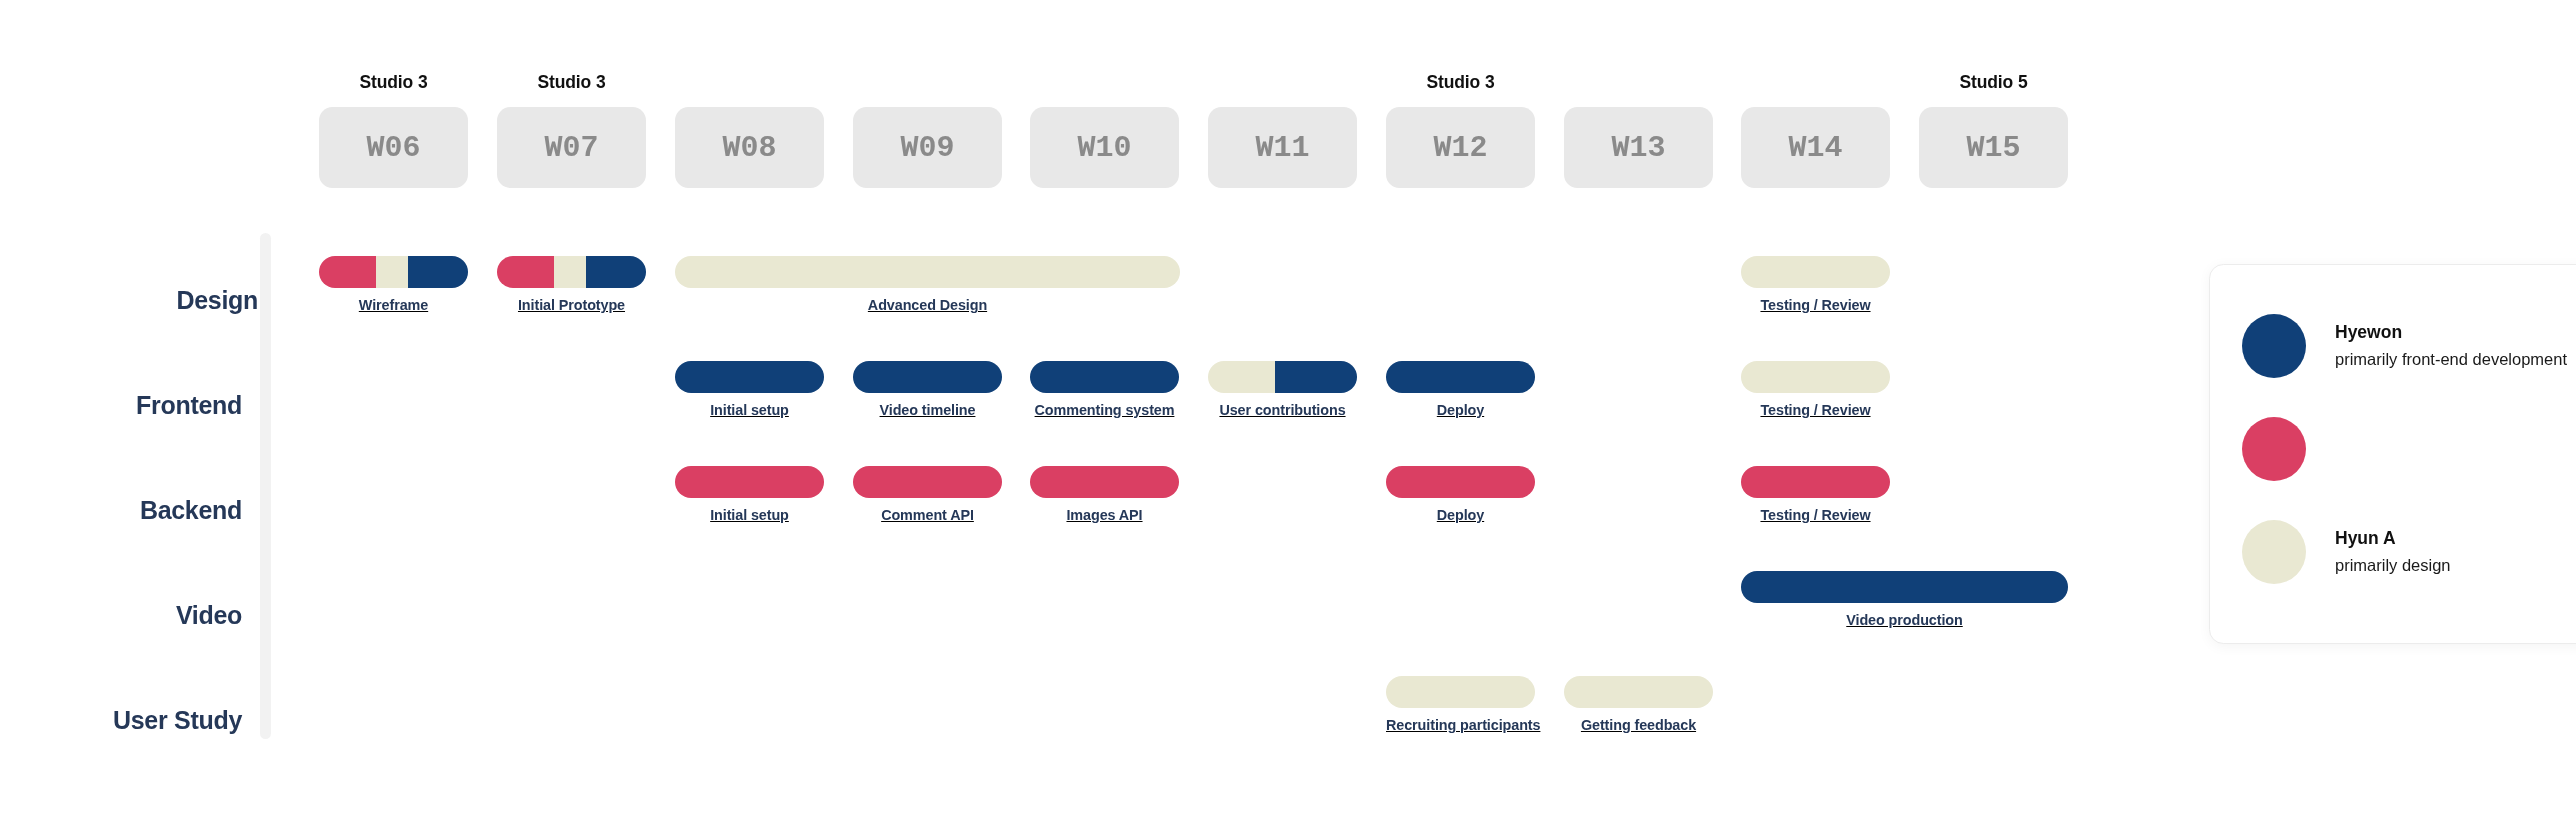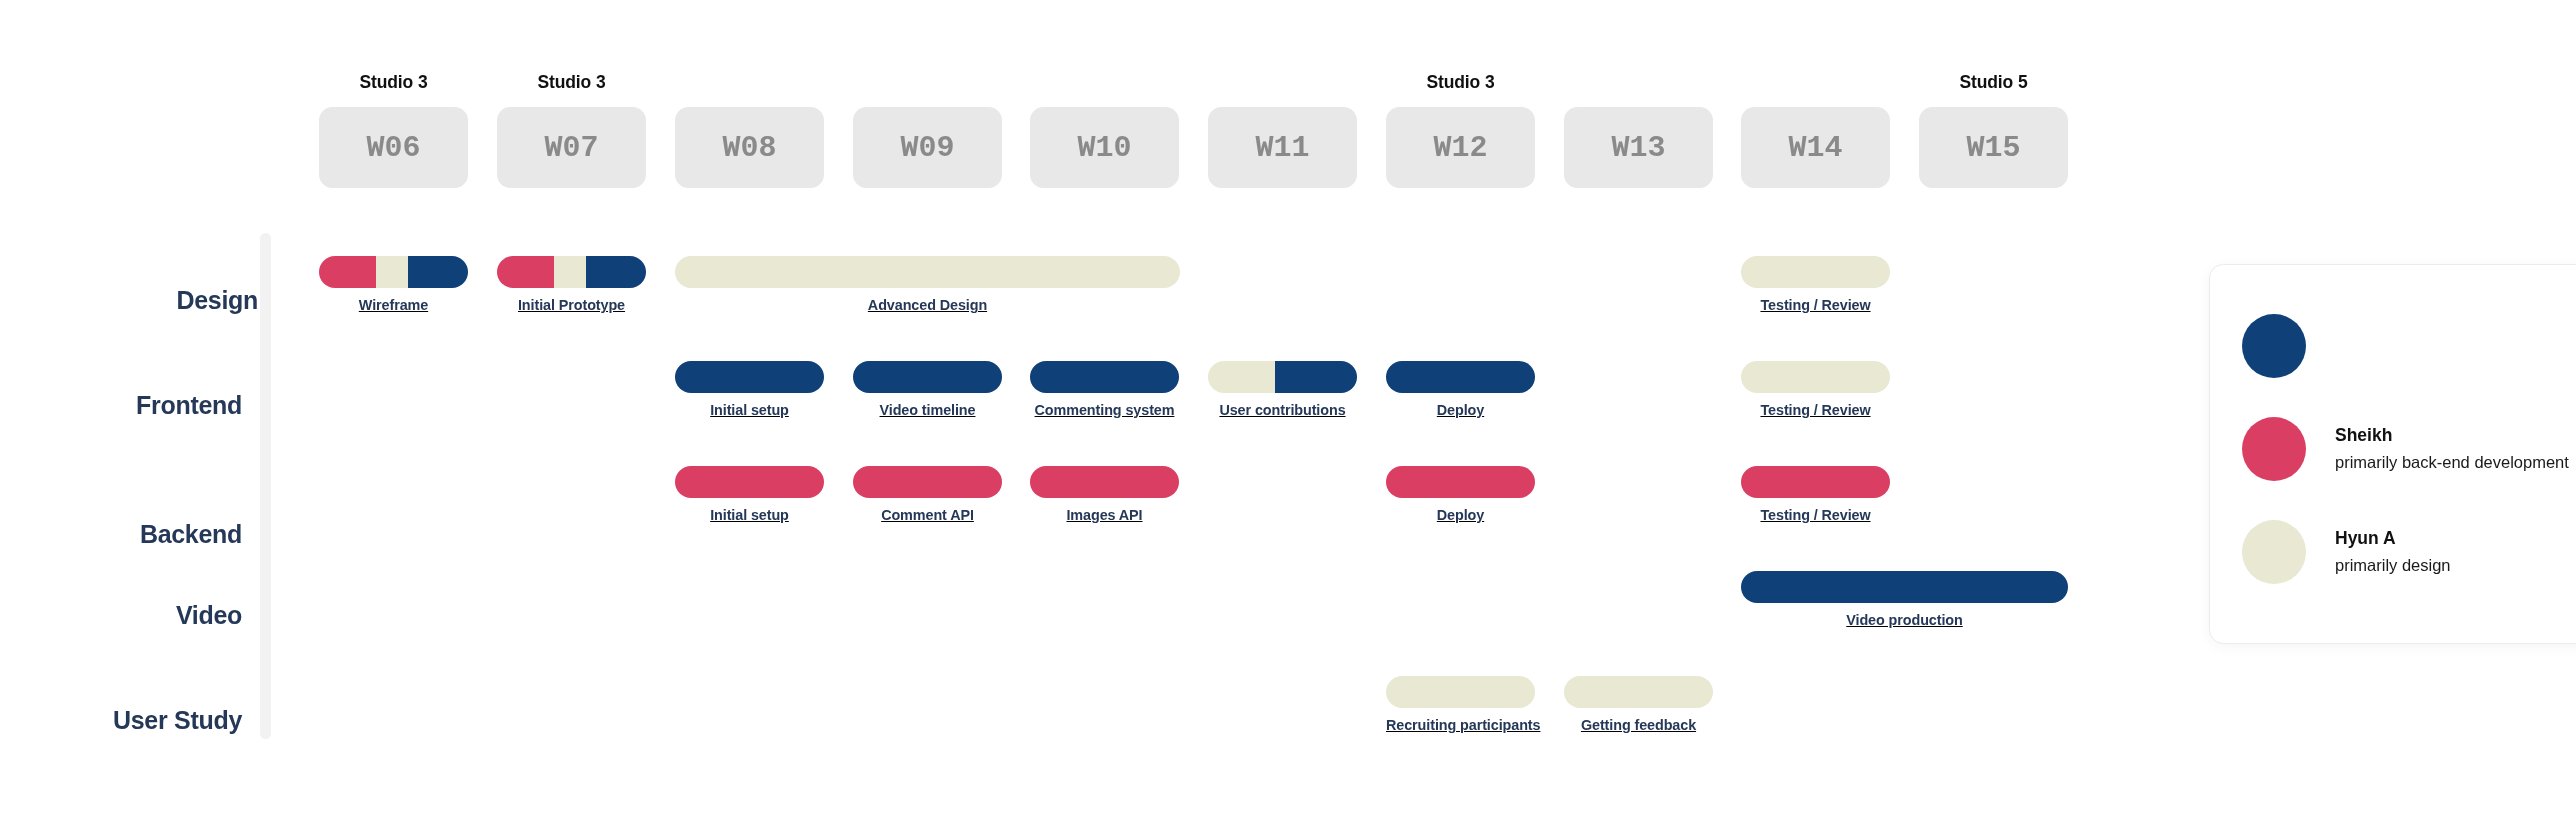--- a/index.html
+++ b/index.html
@@ -178,21 +178,21 @@
         <span style="color: rgb(138, 138, 138);">W14</span>
       </div>
       <div class="week-chip" style="left: 1919px; background: rgb(232, 232, 232);">
         <span style="color: rgb(138, 138, 138);">W15</span>
       </div>
     </div>
   <div class="rail"></div>
   <div id="row-labels">
       <div class="row-label" style="left: 0px; width: 242px; top: 286px; color: rgb(37, 56, 88); padding-left: 16px;">Design</div>
       <div class="row-label" style="left: 0px; width: 242px; top: 391px; color: rgb(37, 56, 88);">Frontend</div>
-      <div class="row-label" style="left: 0px; width: 242px; top: 496px; color: rgb(37, 56, 88); margin-top: 24px;">Backend</div>
+      <div class="row-label" style="left: 0px; width: 242px; top: 496px; color: rgb(37, 56, 88);">Backend</div>
       <div class="row-label" style="left: 0px; width: 242px; top: 601px; color: rgb(37, 56, 88);">Video</div>
       <div class="row-label" style="left: 0px; width: 242px; top: 706px; color: rgb(37, 56, 88);">User Study</div>
     </div>
   <div id="task-layer">
       <div class="task" style="left: 319px; top: 256px; width: 149px;">
         <div class="task-bar">
           <div class="seg" style="width: 38%; background: rgb(218, 63, 99);"></div>
           <div class="seg" style="width: 22%; background: rgb(233, 232, 210);"></div>
           <div class="seg" style="width: 40%; background: rgb(16, 64, 120);"></div>
         </div>
@@ -301,27 +301,27 @@
         <div class="task-bar">
           <div class="seg" style="width: 100%; background: rgb(233, 232, 210);"></div>
         </div>
         <div class="task-caption" style="color: rgb(37, 56, 88);">Getting feedback</div>
       </div>
     </div>
 
   <div id="legend">
       <div class="legend-row">
         <div class="legend-dot" style="background: rgb(16, 64, 120);"></div>
+        <div class="legend-text">
+          <div class="legend-name">Hyewon</div>
+          <div class="legend-desc">primarily front-end development</div>
+        </div>
       </div>
       <div class="legend-row">
         <div class="legend-dot" style="background: rgb(218, 63, 99);"></div>
-        <div class="legend-text">
-          <div class="legend-name">Sheikh</div>
-          <div class="legend-desc">primarily back-end development</div>
-        </div>
       </div>
       <div class="legend-row">
         <div class="legend-dot" style="background: rgb(233, 232, 210);"></div>
         <div class="legend-text">
           <div class="legend-name">Hyun A</div>
           <div class="legend-desc">primarily design</div>
         </div>
       </div>
     </div>
 </div>

